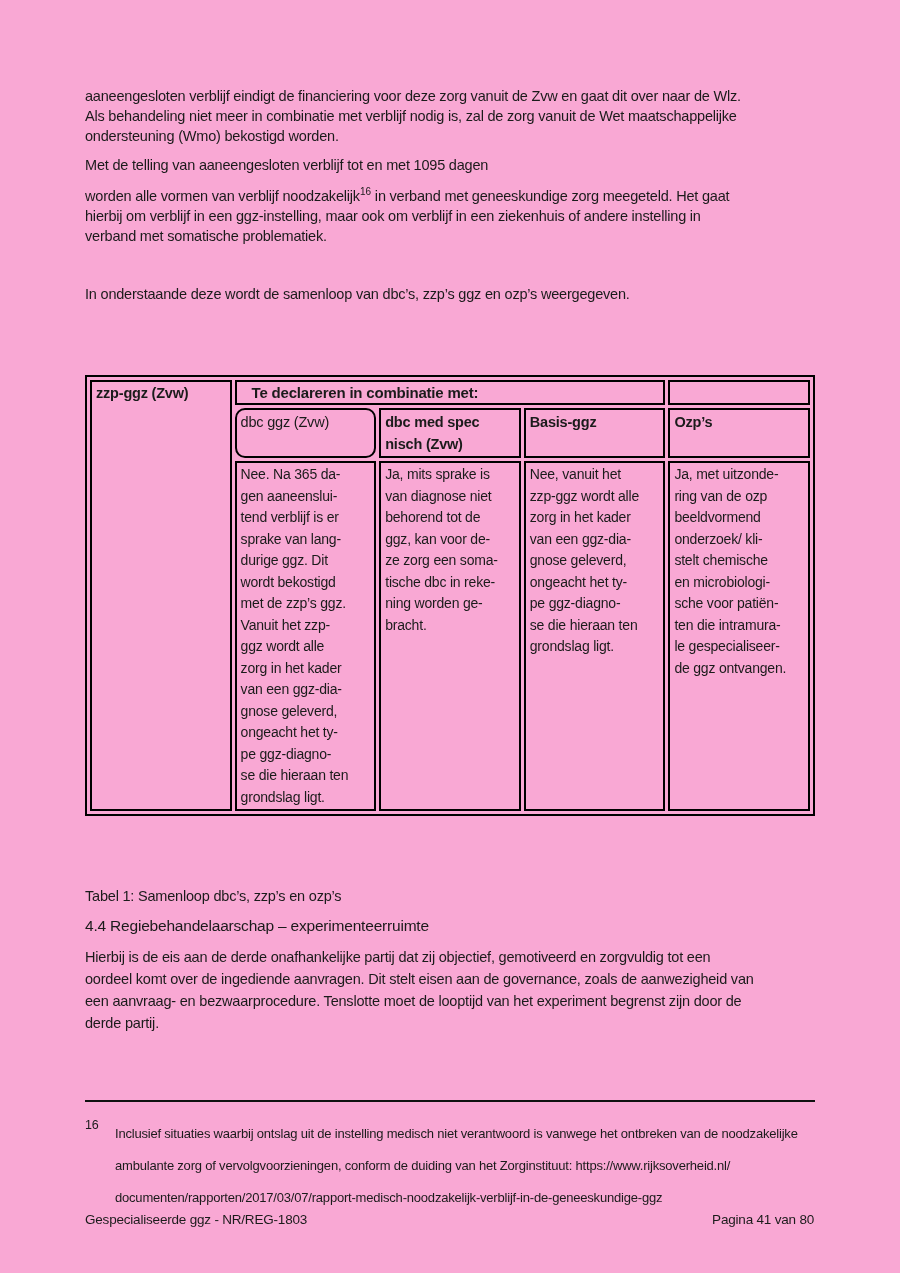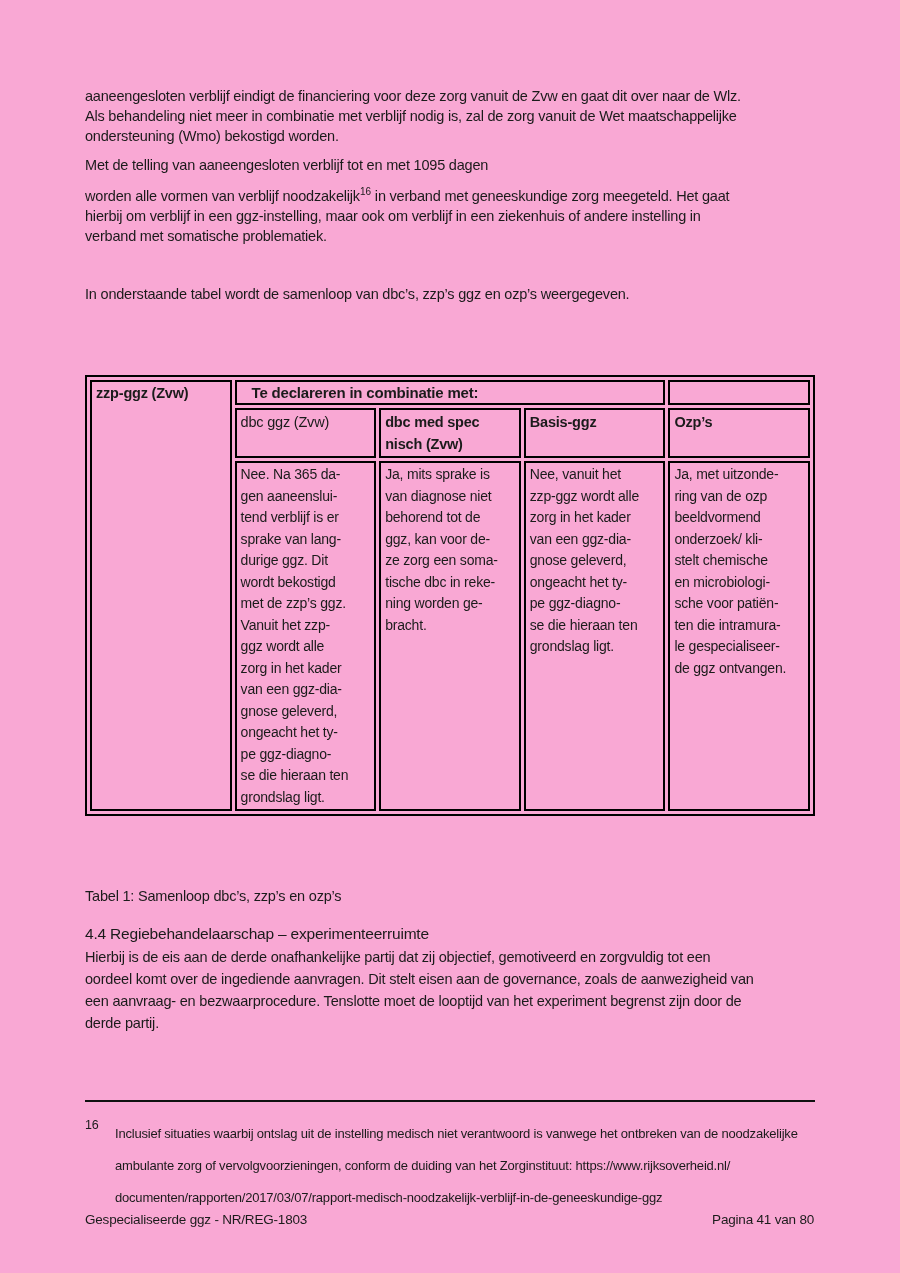--- a/index.html
+++ b/index.html
@@ -64,37 +64,36 @@
     line-height: 19px;
     padding-left: 15px;
   }
   .samenloop-table td.empty-h { height: 19px; }
   .samenloop-table td.col-h {
     font-weight: bold;
     font-size: 14.5px;
     height: 42px;
     line-height: 22px;
   }
-  .samenloop-table td.col-h.reg { font-weight: normal; }
+  .samenloop-table td.col-h.reg { font-weight: normal; border-radius: 10px; }
   .samenloop-table td.cell { height: 343px; }
 
   .caption {
     left: 85px;
     top: 860px;
     width: 730px;
     font-size: 14.5px;
     margin-top: 28px;
   }
   .section-heading {
     left: 85px;
     top: 917px;
     width: 745px;
     font-size: 15.5px;
     font-weight: normal;
-    margin-top: 8px;
   }
   .section-paragraph {
     left: 85px;
     top: 946px;
     width: 760px;
     font-size: 14.5px;
     line-height: 22px;
     white-space: pre-line;
   }
 
@@ -139,21 +138,21 @@
   <p class="block body-text pos-p1">aaneengesloten verblijf eindigt de financiering voor deze zorg vanuit de Zvw en gaat dit over naar de Wlz.
 Als behandeling niet meer in combinatie met verblijf nodig is, zal de zorg vanuit de Wet maatschappelijke
 ondersteuning (Wmo) bekostigd worden.</p>
 
   <p class="block body-text pos-p2">Met de telling van aaneengesloten verblijf tot en met 1095 dagen</p>
 
   <p class="block body-text pos-p3"><span>worden alle vormen van verblijf noodzakelijk</span><sup class="fn-ref">16</sup><span> in verband met geneeskundige zorg meegeteld. Het gaat
 hierbij om verblijf in een ggz-instelling, maar ook om verblijf in een ziekenhuis of andere instelling in
 verband met somatische problematiek.</span></p>
 
-  <p class="block body-text pos-p4">In onderstaande tabel wordt de samenloop van dbc’s, zzp’s ggz en ozp’s weergegeven.</p>
+  <p class="block body-text pos-p4">In onderstaande deze wordt de samenloop van dbc’s, zzp’s ggz en ozp’s weergegeven.</p>
 
   <table class="samenloop-table">
     <colgroup>
       <col style="width:20%">
         <col style="width:20%">
         <col style="width:20%">
         <col style="width:20%">
         <col style="width:20%">
     </colgroup>
     <tbody>

